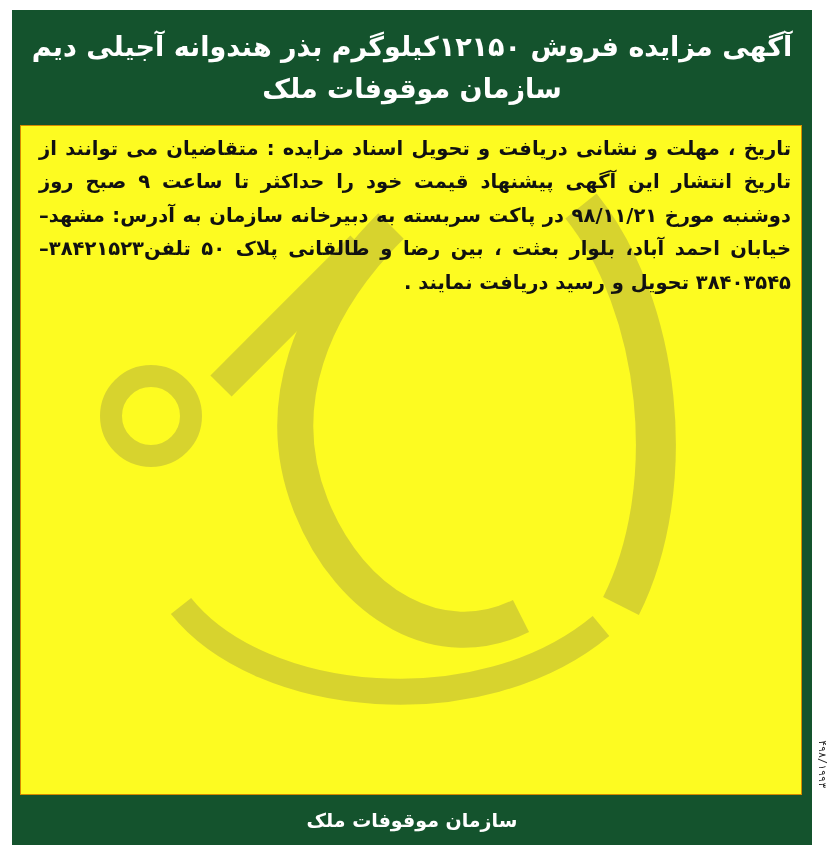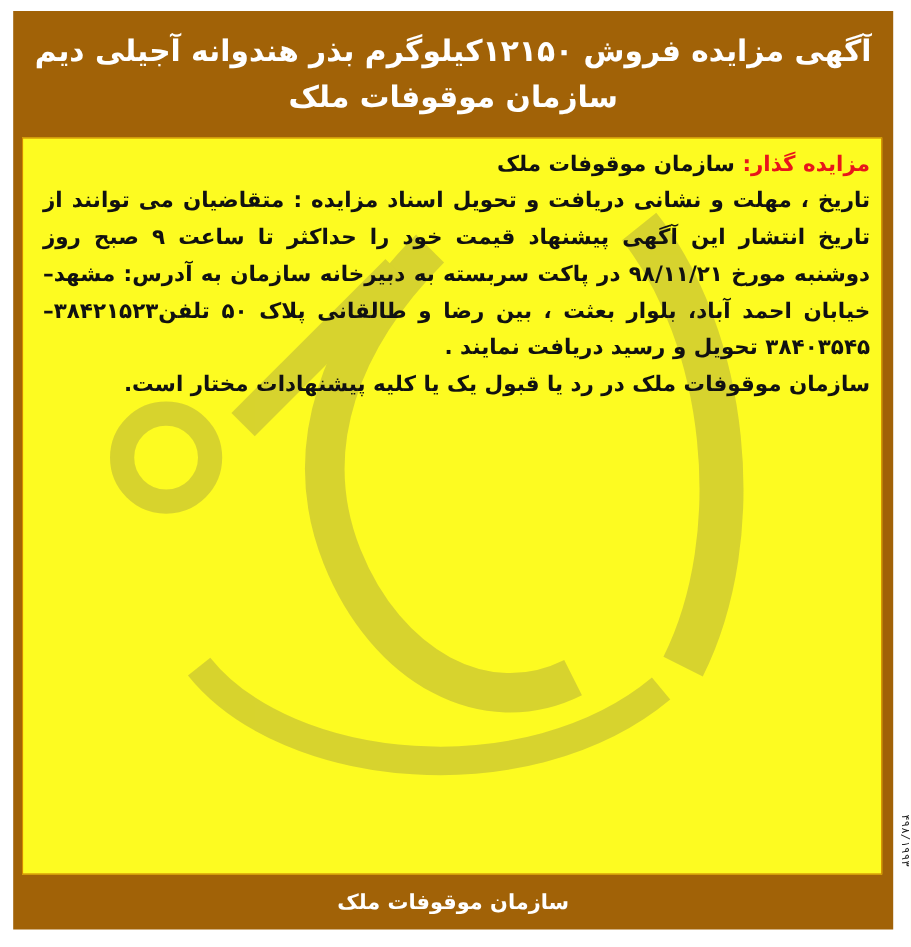--- a/index.html
+++ b/index.html
@@ -1,20 +1,20 @@
 <!DOCTYPE html>
 <html><head>
 <meta charset="utf-8">
 <style>
   html, body { margin: 0; padding: 0; background: #ffffff; }
   body { width: 828px; height: 861px; position: relative; overflow: hidden;
          font-family: "DejaVu Sans", sans-serif; }
   .ad {
     position: absolute; left: 12px; top: 10px; width: 800px; height: 835px;
-    background: #a16207; box-sizing: border-box;
+    background: #14532d; box-sizing: border-box;
   }
   .header {
     position: absolute; left: 0; top: 0; width: 800px; height: 115px;
     display: flex; flex-direction: column; align-items: center; justify-content: center;
     color: #ffffff; direction: rtl;
   }
   .header .t1 { font-size: 27px; font-weight: bold; line-height: 42px; }
   .header .t2 { font-size: 27px; font-weight: bold; line-height: 42px; }
   .body {
     position: absolute; left: 8px; top: 115px; width: 782px; height: 670px;
@@ -53,25 +53,21 @@
 
   <div class="body">
     <svg class="watermark" viewBox="0 0 640 560">
       <path d="M520 20 C 600 120, 620 300, 560 420" stroke="#b9b33a" stroke-width="40" fill="none"></path>
       <path d="M330 40 C 250 120, 210 220, 250 320 C 290 420, 380 470, 460 430" stroke="#b9b33a" stroke-width="36" fill="none"></path>
       <path d="M160 200 L 300 60" stroke="#b9b33a" stroke-width="30" fill="none"></path>
       <path d="M120 420 C 200 520, 420 540, 540 440" stroke="#b9b33a" stroke-width="26" fill="none"></path>
       <circle cx="90" cy="230" r="40" stroke="#b9b33a" stroke-width="22" fill="none"></circle>
     </svg>
     <div class="content">
-      <p>
-        <span class="lbl">مزایده گذار:</span><span> سازمان موقوفات ملک</span>
-      </p>
       <p>تاریخ ، مهلت و نشانی دریافت و تحویل اسناد مزایده : متقاضیان می توانند از تاریخ انتشار این آگهی پیشنهاد قیمت خود را حداکثر تا ساعت ۹ صبح روز دوشنبه مورخ ۹۸/۱۱/۲۱ در پاکت سربسته به دبیرخانه سازمان به آدرس: مشهد– خیابان احمد آباد، بلوار بعثت ، بین رضا و طالقانی پلاک ۵۰ تلفن۳۸۴۲۱۵۲۳–۳۸۴۰۳۵۴۵ تحویل و رسید دریافت نمایند .</p>
-      <p>سازمان موقوفات ملک در رد یا قبول یک یا کلیه پیشنهادات مختار است.</p>
     </div>
   </div>
 
   <div class="footer">
     <span>سازمان موقوفات ملک</span>
   </div>
 </div>
 <div class="sidecode">۴۹۸/۱۹۹۳</div>
 
 </body></html>

